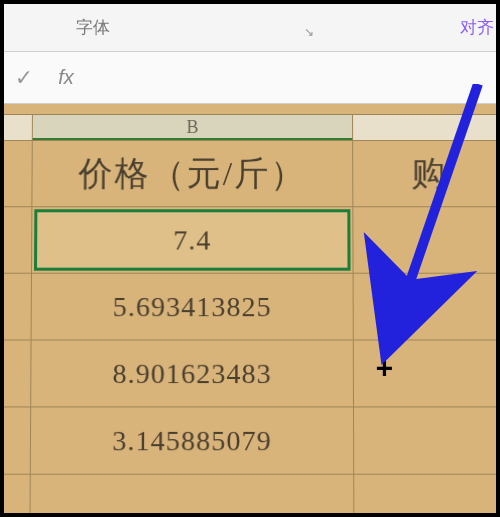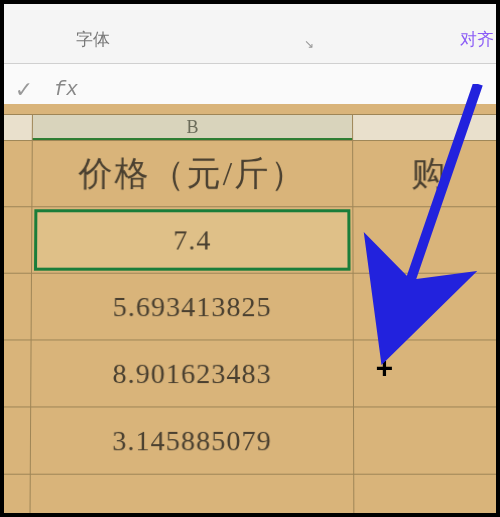--- a/index.html
+++ b/index.html
@@ -9,21 +9,21 @@
       background: #fff;
       font-family: "Microsoft YaHei", SimSun, sans-serif;
       overflow: hidden;
       border: 4px solid #000;
       position: relative;
     }
 
     
     .ribbon {
       background: #f5f5f5;
-      height: 60px;
+      height: 48px;
       position: relative;
       border-bottom: 1px solid #d0d0d0;
     }
     .ribbon-group-label {
       position: absolute;
       color: #777;
       font-size: 17px;
       bottom: 12px;
     }
     .rg-font { left: 72px; }
@@ -49,21 +49,21 @@
       padding: 0 4px 0 6px;
     }
     .fb-btn {
       color: #999;
       font-size: 20px;
       width: 28px;
       text-align: center;
       font-style: normal;
     }
     .fb-check { font-size: 22px; }
-    .fb-fx { font-style: italic; font-family: Liberation Mono, monospace; font-size: 20px; color: #888; }
+    .fb-fx { font-style: italic; font-family: Liberation Sans, sans-serif; font-size: 20px; color: #888; }
     .fb-input {
       flex: 1;
       border: none;
       background: transparent;
       font-size: 22px;
       color: #555;
       font-family: Consolas, monospace;
       outline: none;
       padding-left: 6px;
     }

